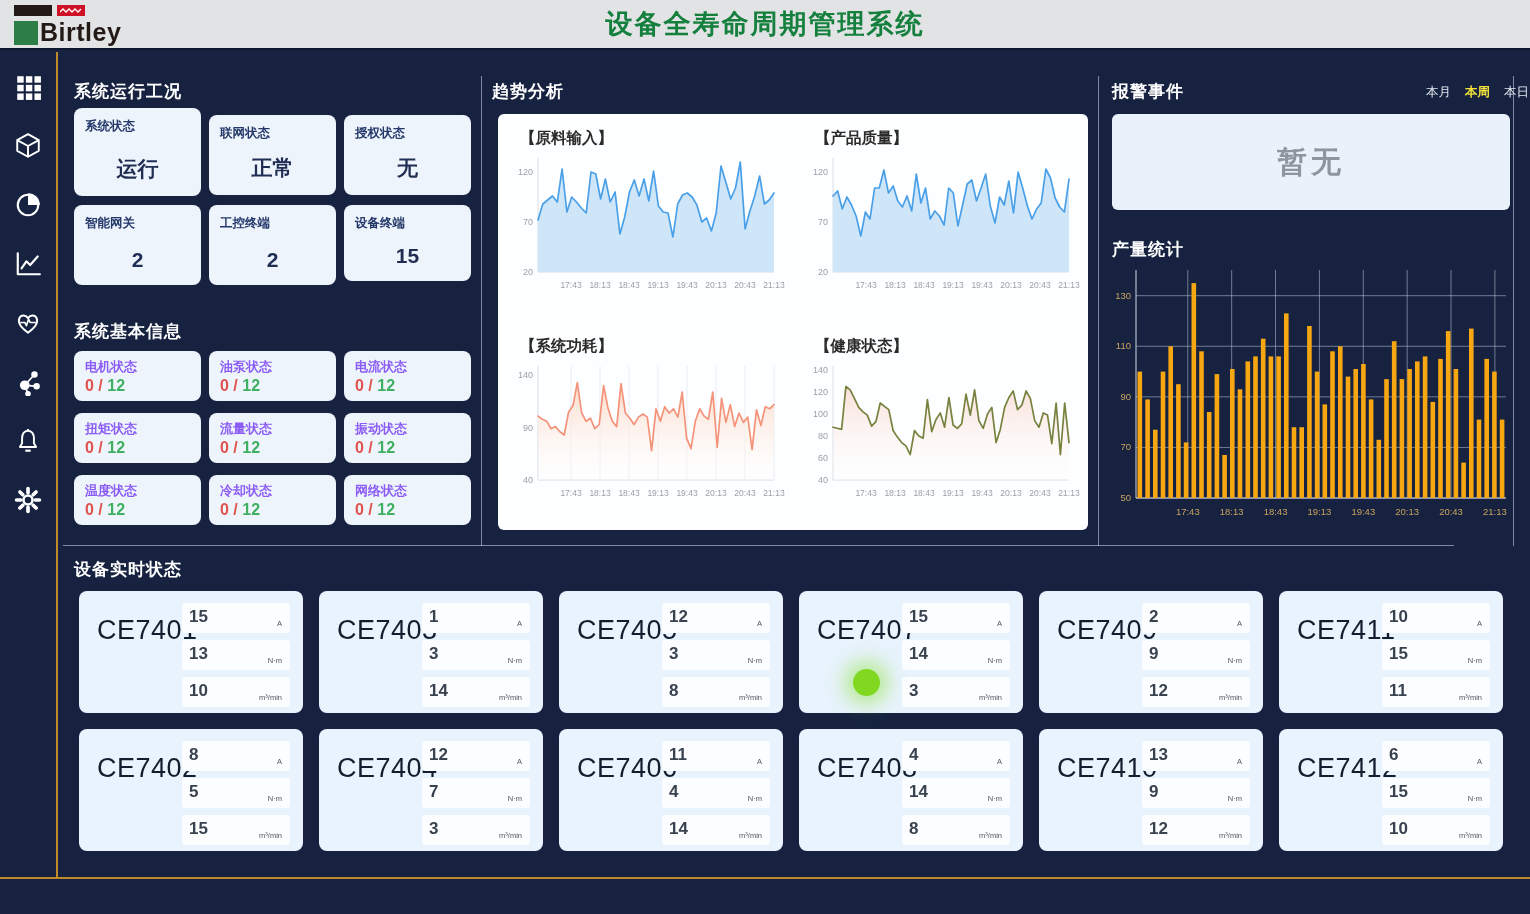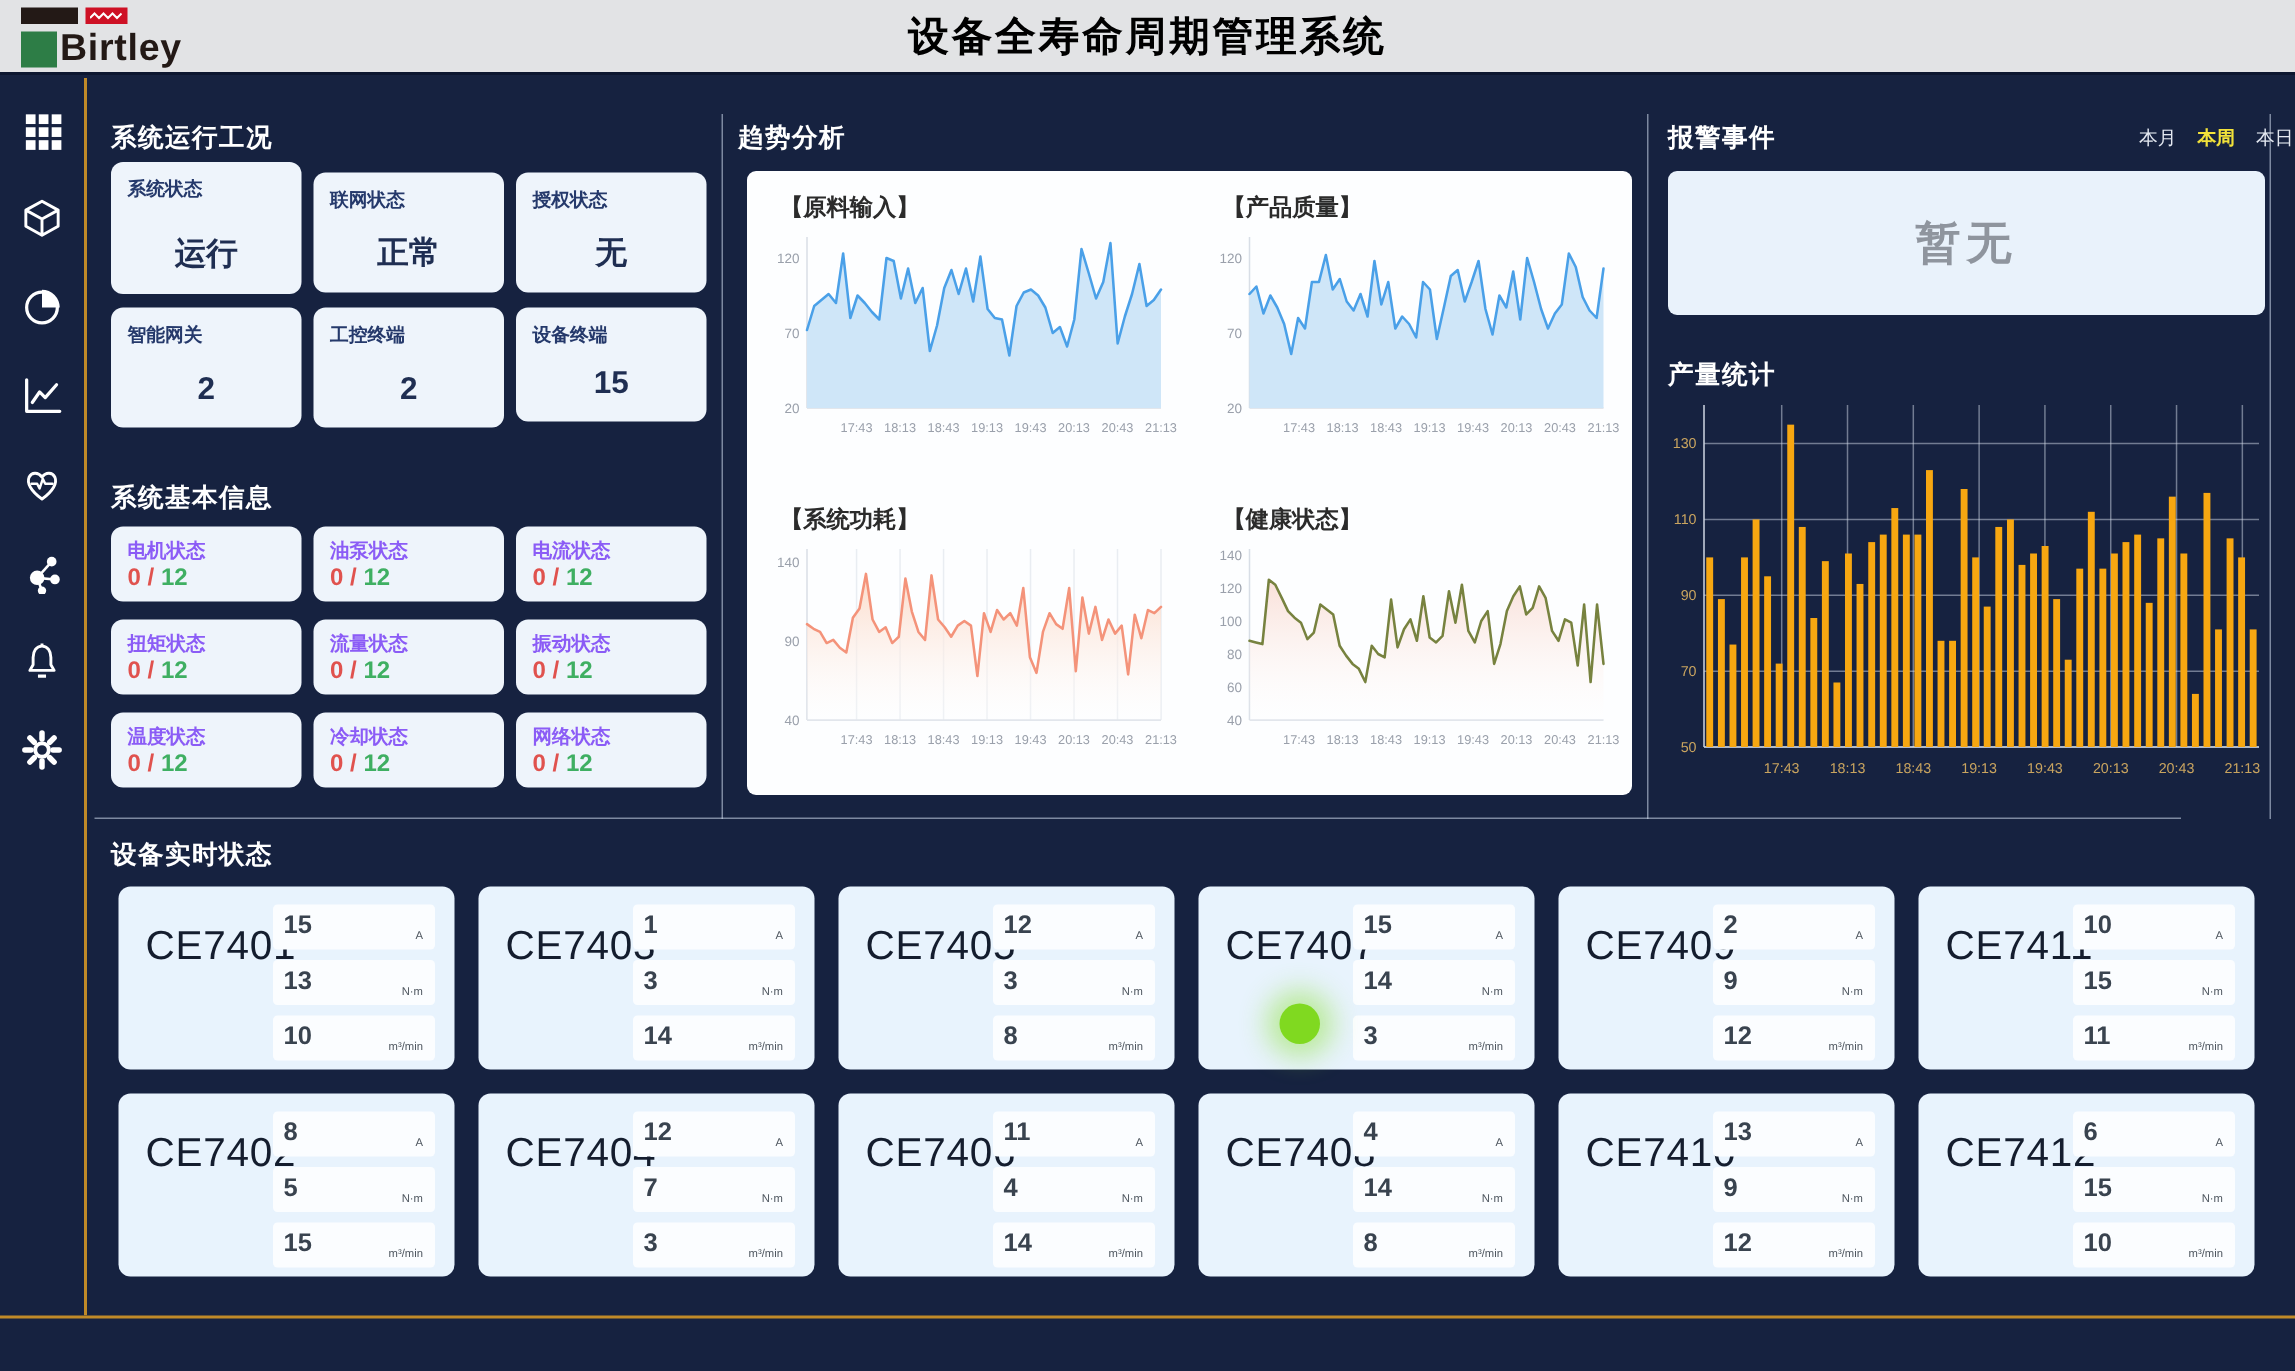--- a/index.html
+++ b/index.html
@@ -9,21 +9,21 @@
   
   .header { position:absolute; top:0; left:0; right:0; height:50px; background:#e2e3e5; border-bottom:2px solid #0d1730; display:flex; align-items:center; }
   .logo { position:absolute; left:14px; top:5px; width:150px; }
   .logo-row1 { display:flex; gap:5px; margin-left:0; }
   .logo-black { width:38px; height:11px; background:#231916; }
   .logo-red { width:28px; height:11px; background:#ce1125; position:relative; }
   .logo-red svg { position:absolute; left:3px; top:2px; }
   .logo-row2 { display:flex; align-items:center; margin-top:2px; }
   .logo-green { width:24px; height:24px; background:#2d7d46; }
   .logo-text { font-size:25px; font-weight:bold; color:#231916; letter-spacing:0.5px; margin-left:2px; }
-  .page-title { position:absolute; left:50%; transform:translateX(-50%); font-size:27px; font-weight:bold; color:#000000; letter-spacing:2px; }
+  .page-title { position:absolute; left:50%; transform:translateX(-50%); font-size:27px; font-weight:bold; color:#15803d; letter-spacing:2px; }
 
   
   .sidebar { position:absolute; top:52px; left:0; width:58px; bottom:37px; background:#162240; border-right:2px solid #c08a28; display:flex; flex-direction:column; align-items:center; padding-top:20px; gap:29px; }
   .side-icon { width:30px; height:30px; cursor:pointer; display:flex; align-items:center; justify-content:center; }
 
   
   .footer { position:absolute; left:0; right:0; bottom:0; height:37px; background:#162240; border-top:2px solid #c08a28; }
 
   
   .main { position:absolute; top:52px; left:60px; right:0; bottom:37px; }

